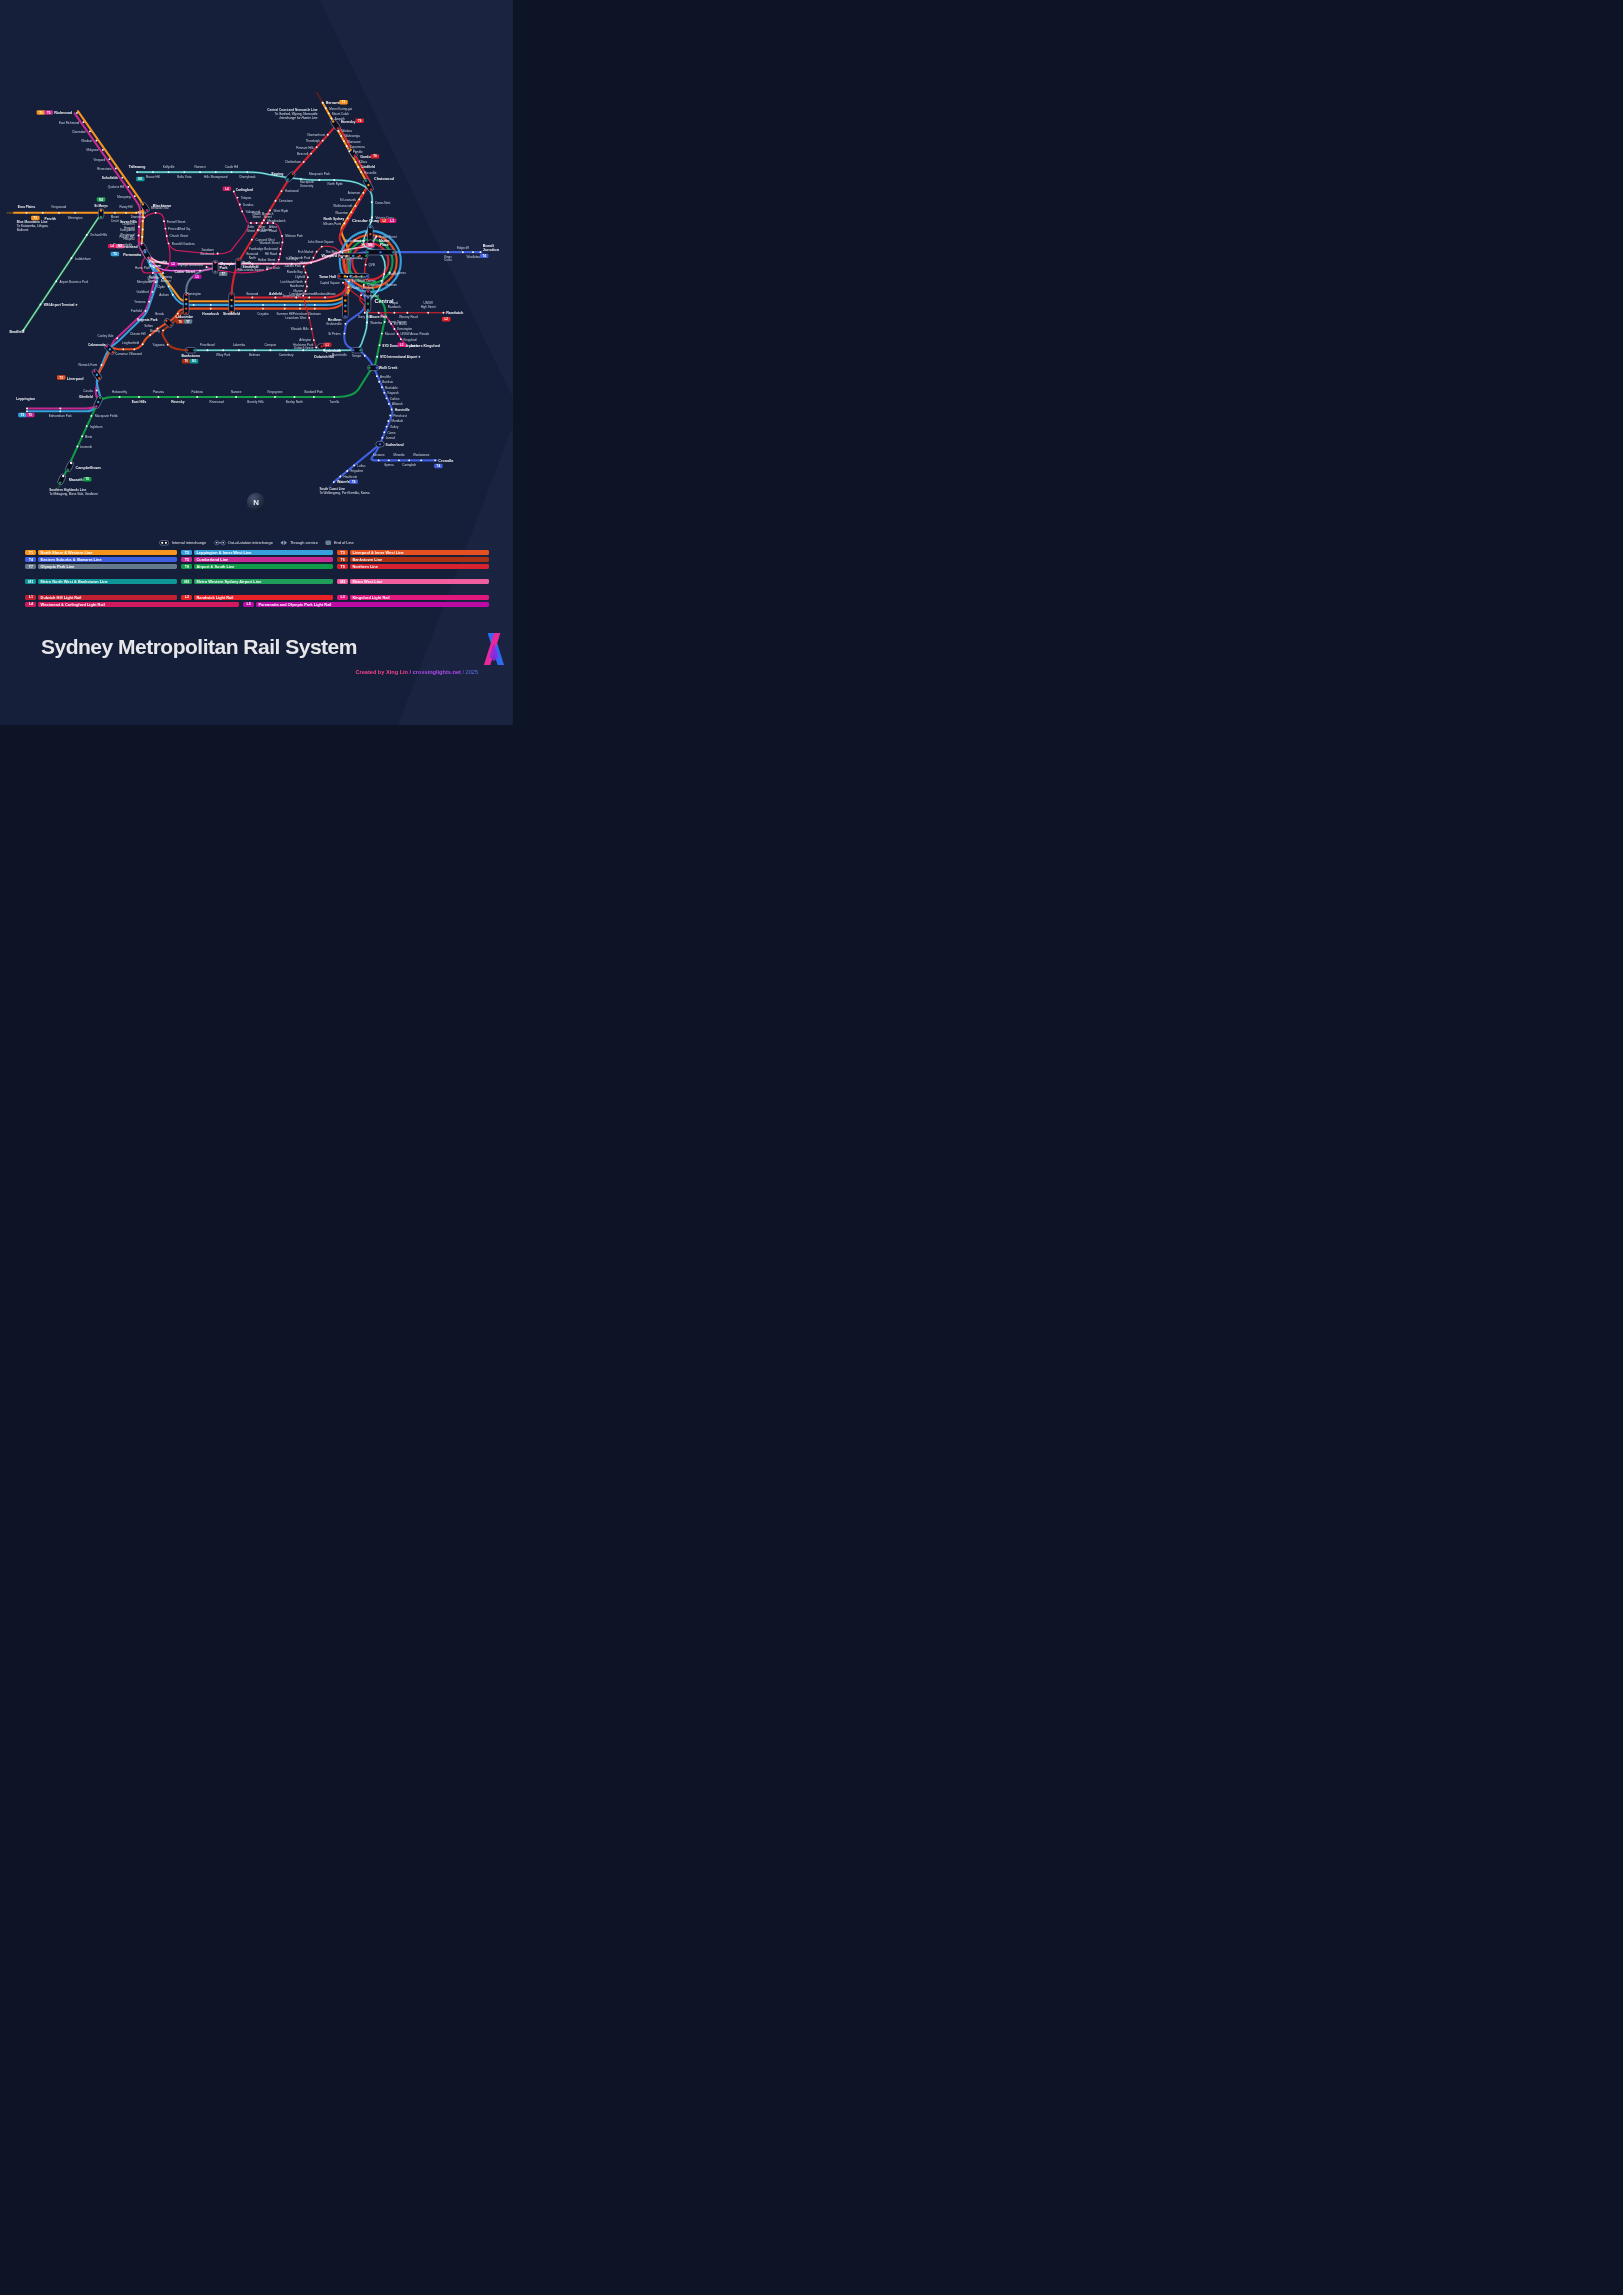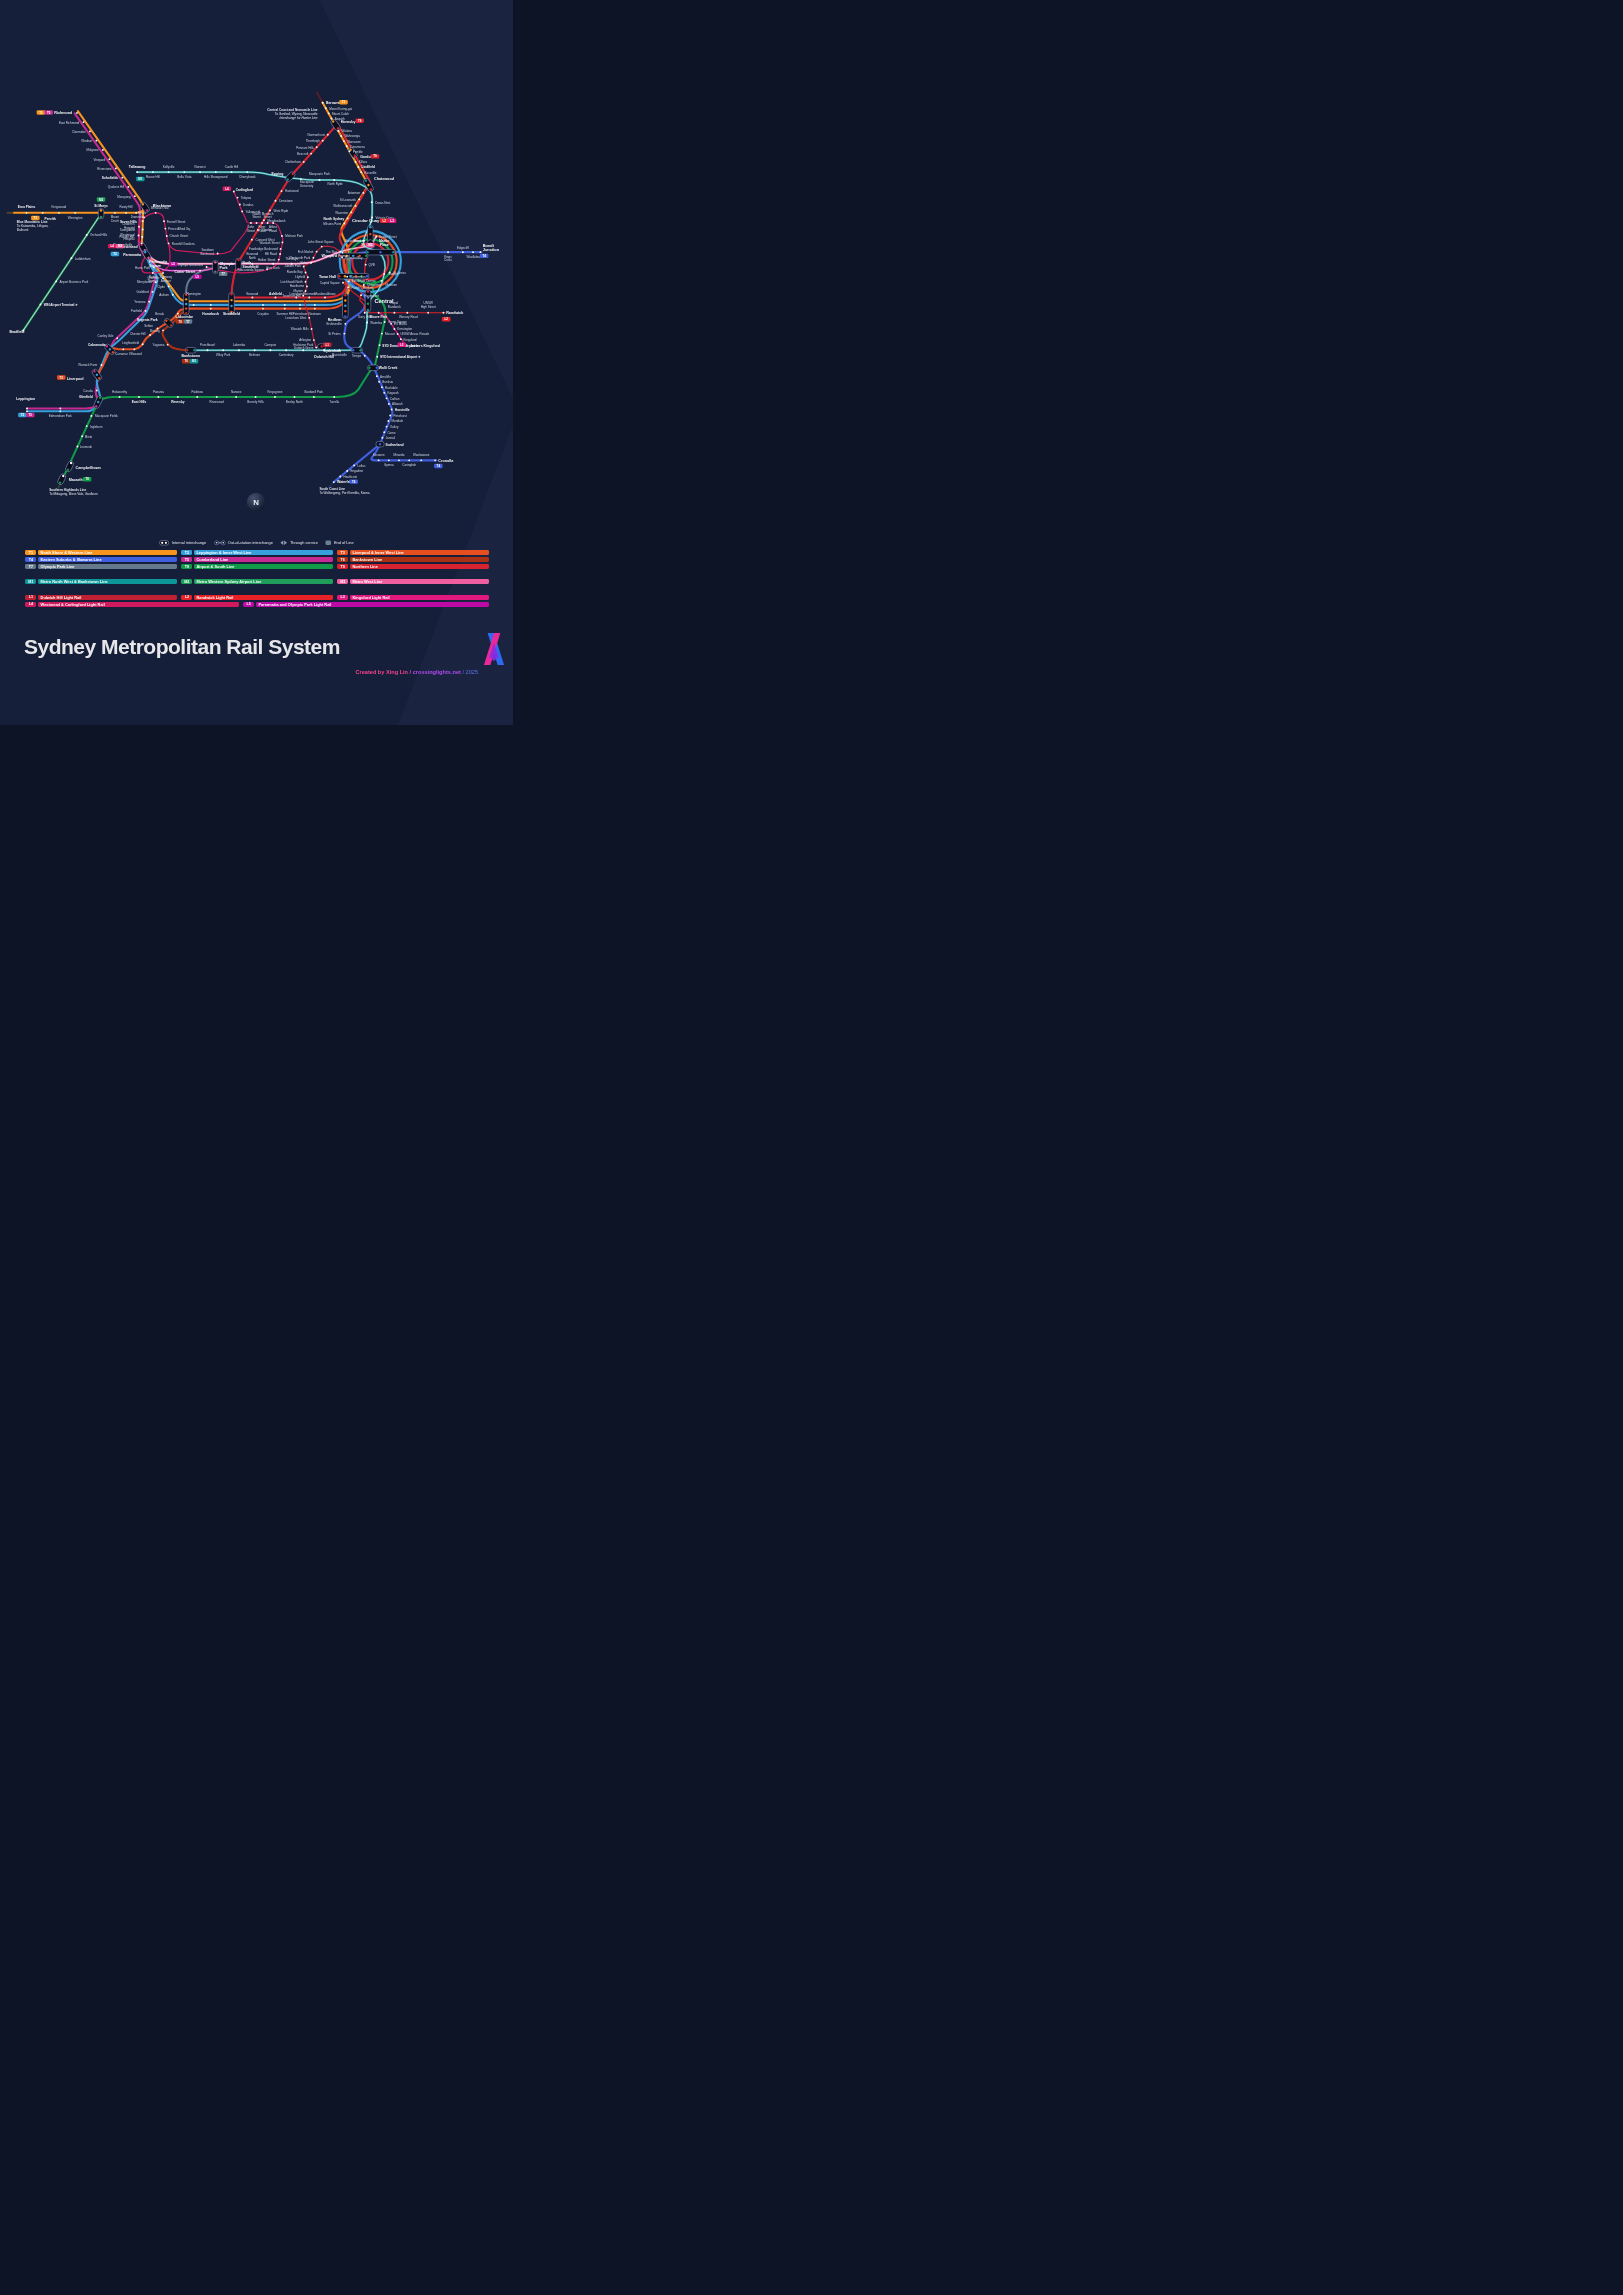--- a/index.html
+++ b/index.html
@@ -10,21 +10,21 @@
   .lrow{display:flex;gap:4.6px;margin-bottom:1.9px;}
   .litem{flex:1;display:flex;gap:1.4px;height:5.1px;}
   .lbadge{width:11px;border-radius:1.4px;color:#fff;font-size:3.7px;font-weight:700;
           display:flex;align-items:center;justify-content:center;flex:none;}
   .lbar{flex:1;border-radius:1.4px;color:#fff;font-size:3.9px;font-weight:700;
         display:flex;align-items:center;padding-left:2.8px;}
   .gap1{height:8.3px;} .gap2{height:8.3px;}
   .keyrow{position:absolute;left:0;right:0;top:540px;display:flex;justify-content:center;
           gap:7.4px;align-items:center;font-size:3.9px;color:#e6eaf4;}
   .keyitem{display:flex;align-items:center;gap:2.3px;}
-  .titleblock{position:absolute;left:24px;top:635px;right:24.5px;}
+  .titleblock{position:absolute;left:41px;top:635px;right:24.5px;}
   .bigtitle{font-size:21px;font-weight:700;color:#e7e7ea;letter-spacing:-0.5px;}
   .credit{position:absolute;right:35px;top:669px;font-size:5.6px;font-weight:700;}
   .credit .c1{color:#f8418f;} .credit .c2{color:#e23ecb;} .credit .c3{color:#b44af0;}
   .credit .c4{color:#5b76e8;font-weight:400;}
   .logo{position:absolute;right:8.3px;top:633px;}
 </style>
 </head>
 <body>
 
 <div class="poster">

